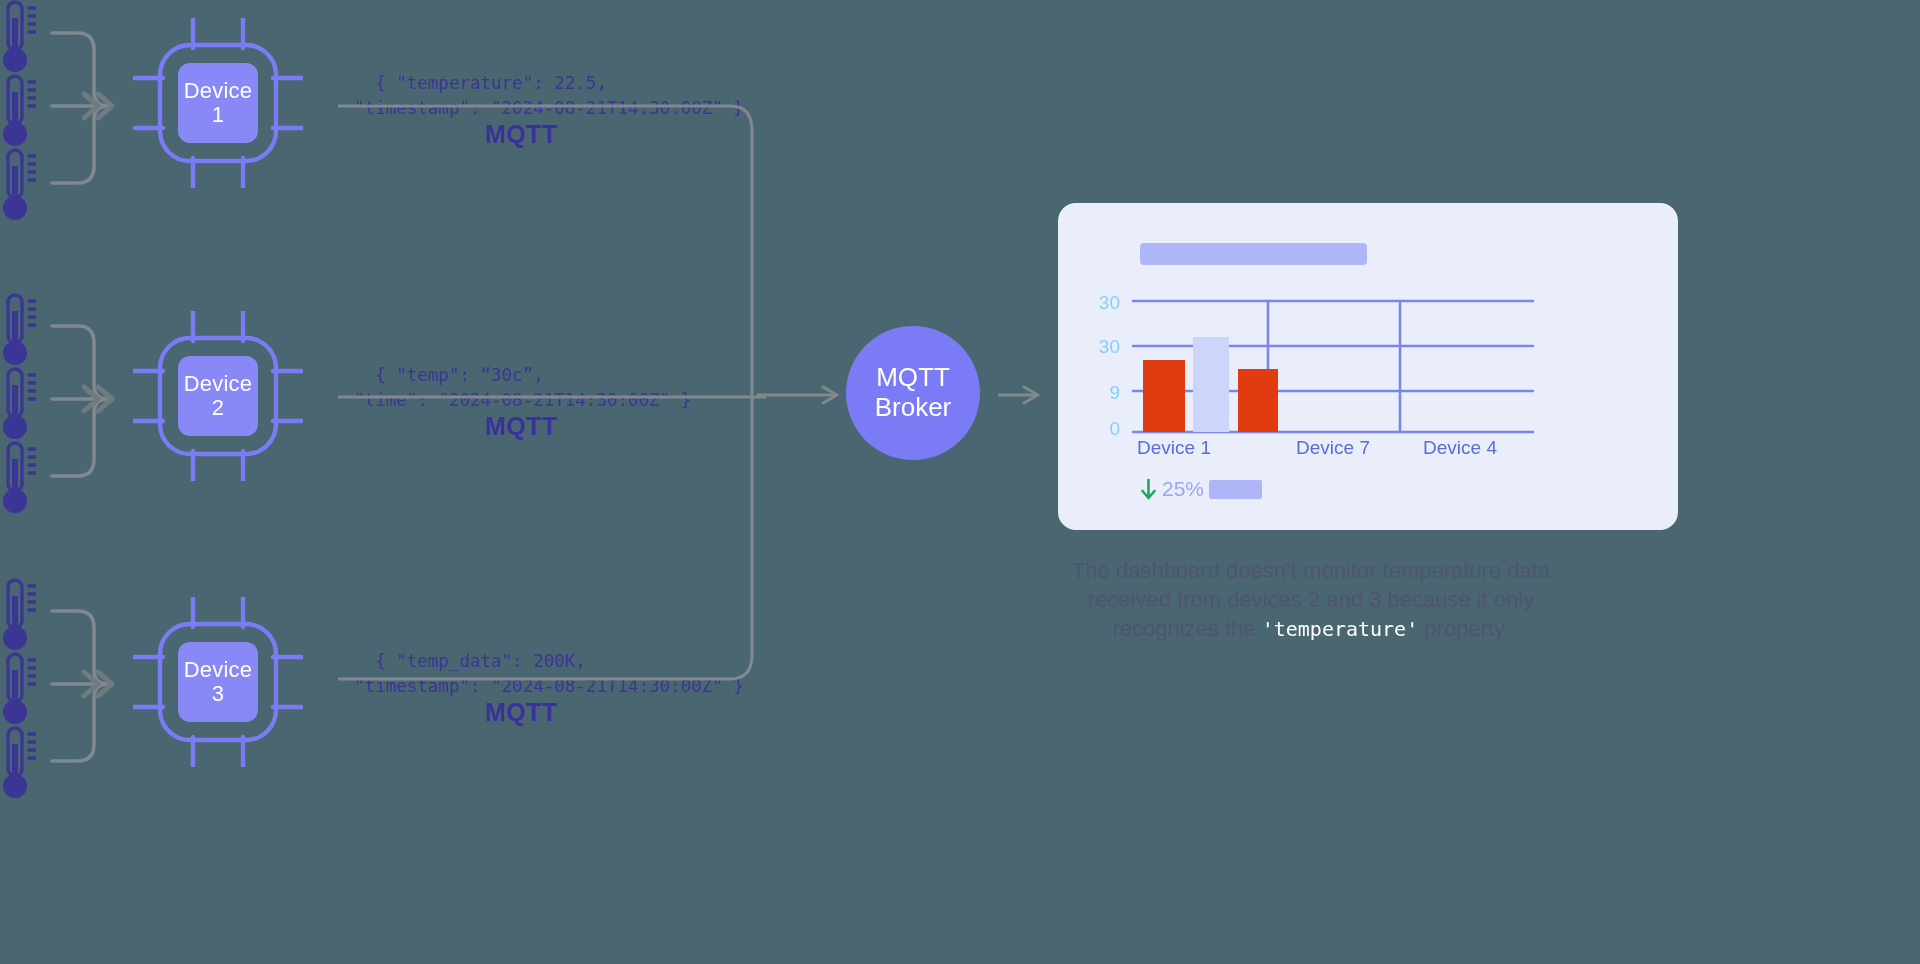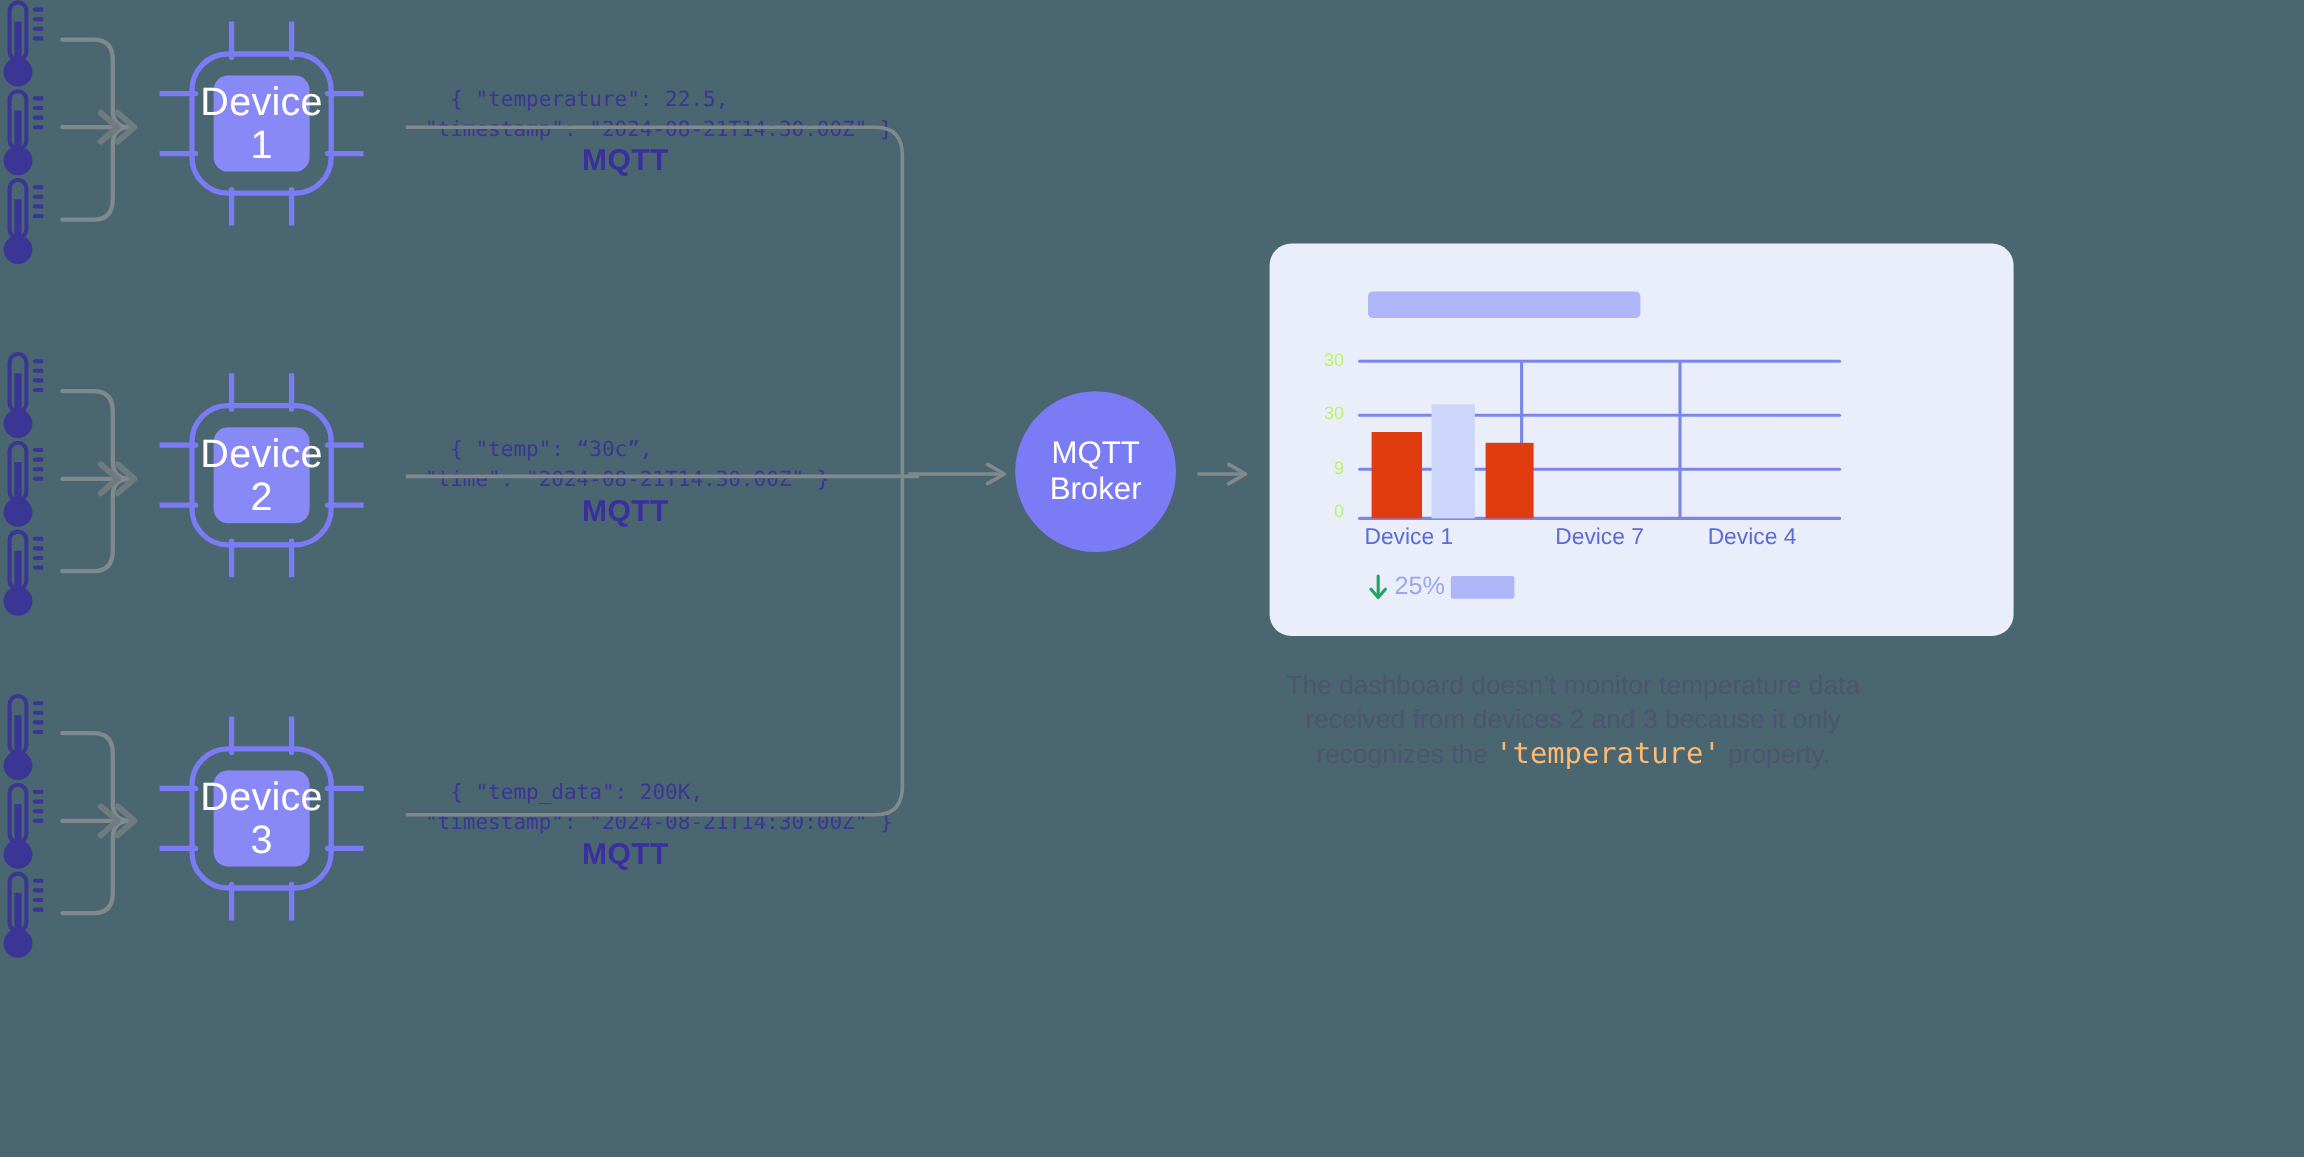--- a/index.html
+++ b/index.html
@@ -18,21 +18,21 @@
   
   .bracket { position: absolute; }
   .bracket svg { display: block; }
 
   
   .chip { position: absolute; width: 170px; height: 170px; }
   .chip svg { display: block; width: 100%; height: 100%; }
   .chip-label {
     position: absolute; left: 0; top: 0; width: 170px; height: 170px;
     display: flex; flex-direction: column; align-items: center; justify-content: center;
-    color: #ffffff; font-size: 33px; line-height: 1.08; text-align: center;
+    color: #ffffff; font-size: 22px; line-height: 1.08; text-align: center;
     pointer-events: none; letter-spacing: .2px;
   }
 
   
   .payload {
     position: absolute;
     font-family: "DejaVu Sans Mono", "Liberation Mono", monospace;
     font-size: 17.5px;
     line-height: 25px;
     color: #3b3596;
@@ -68,22 +68,22 @@
   }
   .card-titlebar {
     position: absolute;
     background: #aeb6f7;
     border-radius: 4px;
   }
   .chart-area { position: absolute; }
   .chart-area svg { display: block; }
   .ytick {
     position: absolute;
-    color: #bef264;
-    font-size: 15px;
+    color: #7dd3fc;
+    font-size: 19px;
     text-align: right;
     width: 40px;
   }
   .xtick {
     position: absolute;
     color: #5c6bd6;
     font-size: 19px;
     text-align: center;
   }
   .delta {
@@ -97,22 +97,22 @@
   .caption {
     position: absolute;
     width: 510px;
     color: #4d5573;
     font-size: 22px;
     line-height: 29px;
     text-align: center;
   }
   .caption code {
     font-family: "DejaVu Sans Mono", "Liberation Mono", monospace;
-    font-size: 24px;
-    color: #fdba74;
+    font-size: 20px;
+    color: #ffffff;
   }
 </style>
 </head>
 <body>
 
 <div id="stage">
 
   <div class="thermo" style="left:2px;  top:0px;">
     <svg viewBox="0 0 34 76">
         <g fill="none" stroke="#3b3596" stroke-width="3.4" stroke-linecap="round">

